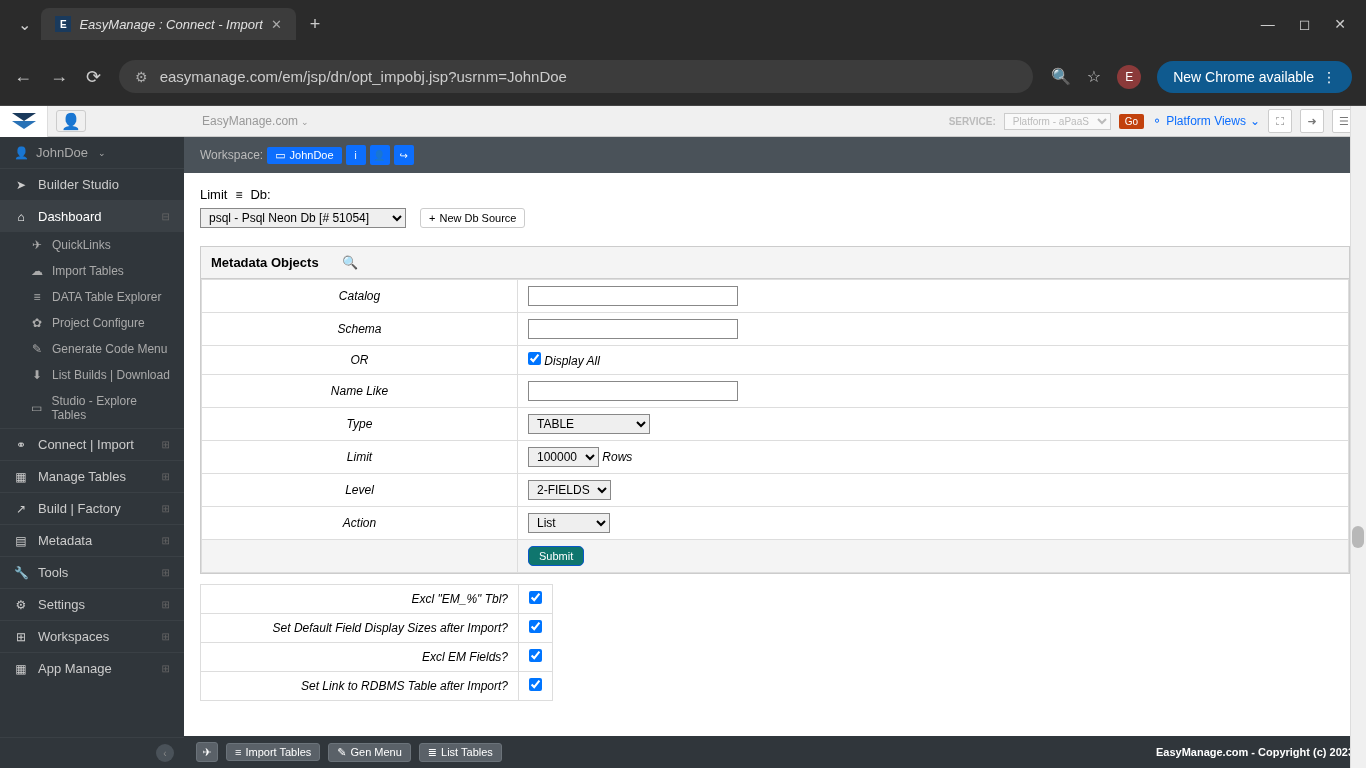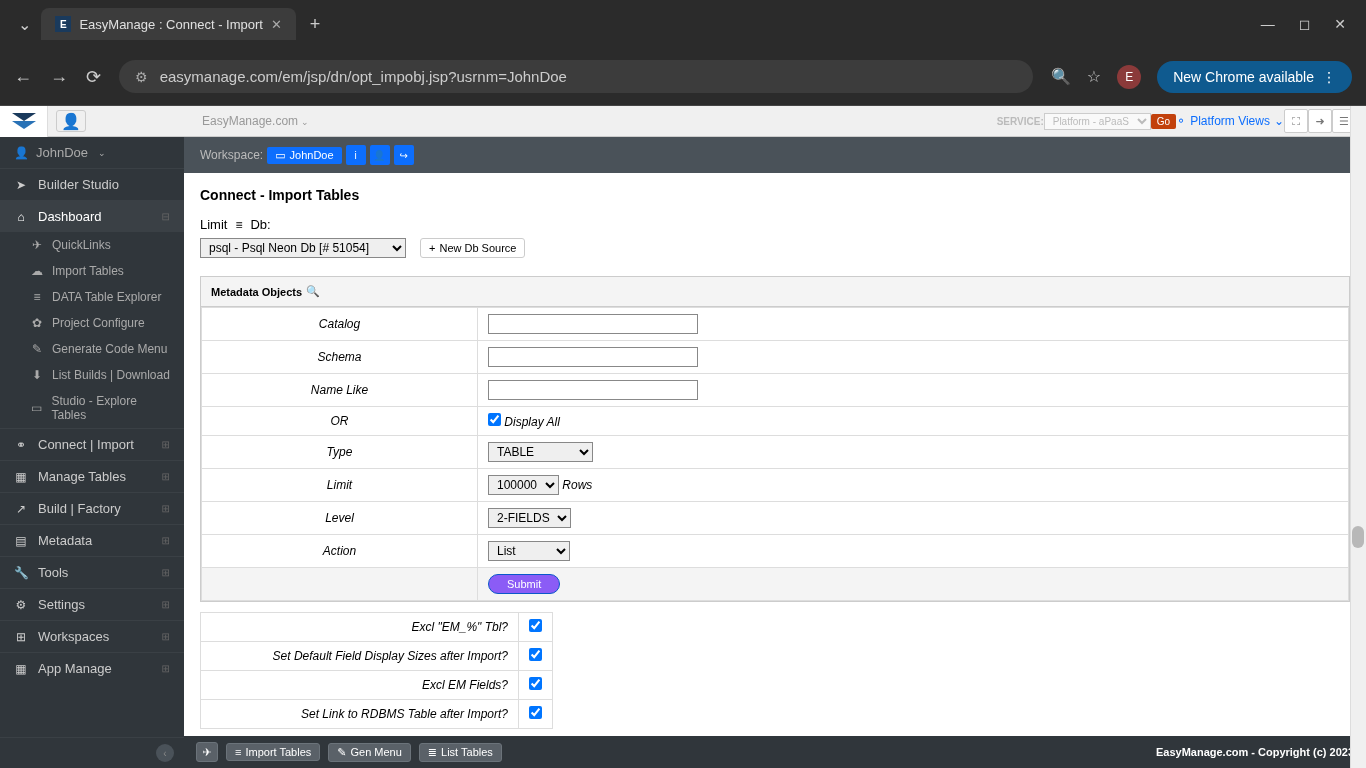--- a/index.html
+++ b/index.html
@@ -3,21 +3,21 @@
 <meta charset="utf-8">
 <style>
 * { box-sizing: border-box; margin: 0; padding: 0; }
 body { font-family: Arial, Helvetica, sans-serif; background: #2b2b2b; overflow: hidden; width: 1366px; height: 768px; position: relative; }
 
 
 .browser-top { background: #2b2b2b; height: 48px; display: flex; align-items: center; padding: 0 8px; }
 .tab-dropdown { color: #ccc; padding: 0 10px; cursor: pointer; }
 .browser-tab { background: #3c3c3c; border-radius: 8px 8px 0 0; padding: 8px 14px; display: flex; align-items: center; gap: 8px; color: #e0e0e0; font-size: 13px; max-width: 260px; }
 .tab-favicon { width: 16px; height: 16px; background: #1a3a5c; display: flex; align-items: center; justify-content: center; color: #fff; font-size: 10px; font-weight: bold; }
-.tab-title { white-space: nowrap; overflow: hidden; text-overflow: ellipsis; flex: 1; }
+.tab-title { white-space: nowrap; overflow: hidden; text-overflow: ellipsis; flex: 1; font-style: italic; }
 .tab-close { color: #aaa; cursor: pointer; }
 .new-tab { color: #ccc; padding: 0 14px; font-size: 18px; cursor: pointer; }
 .window-controls { margin-left: auto; display: flex; gap: 24px; color: #ccc; padding-right: 12px; }
 .window-controls span { cursor: pointer; font-size: 14px; }
 
 .browser-nav { background: #2b2b2b; height: 58px; display: flex; align-items: center; padding: 0 14px; gap: 18px; border-bottom: 1px solid #444; }
 .nav-btn { color: #ccc; cursor: pointer; font-size: 18px; }
 .url-bar { flex: 1; background: #3c3c3c; border-radius: 20px; padding: 8px 16px; color: #ccc; font-size: 15px; display: flex; align-items: center; gap: 12px; }
 .url-icon { color: #aaa; font-size: 14px; }
 .url-text { flex: 1; }
@@ -28,21 +28,21 @@
 
 .app { position: absolute; top: 106px; left: 0; right: 0; bottom: 0; background: #fff; display: flex; flex-direction: column; }
 
 
 .topbar { height: 31px; background: #f0f0f0; border-bottom: 1px solid #ccc; display: flex; align-items: center; }
 .logo-box { width: 48px; height: 31px; background: #fff; display: flex; align-items: center; justify-content: center; border-right: 1px solid #ddd; }
 .logo-svg { width: 28px; height: 24px; }
 .user-box { width: 30px; height: 22px; border: 1px solid #ccc; margin: 0 8px; display: flex; align-items: center; justify-content: center; color: #aaa; border-radius: 3px; }
 .breadcrumb { margin-left: 108px; color: #999; font-size: 12px; }
 .breadcrumb-caret { font-size: 9px; margin-left: 3px; }
-.topbar-right { margin-left: auto; display: flex; align-items: center; padding-right: 10px; font-size: 11px; }
+.topbar-right { margin-left: auto; display: flex; align-items: center; gap: 8px; padding-right: 10px; font-size: 11px; }
 .service-label { color: #bbb; font-weight: bold; font-size: 10px; }
 .service-select { border: 1px solid #ccc; color: #bbb; font-size: 10px; padding: 1px 4px; background: #f9f9f9; }
 .go-btn { background: #c2410c; color: #fff; border: none; padding: 2px 6px; font-size: 10px; border-radius: 2px; cursor: pointer; }
 .platform-link { color: #0d6efd; font-size: 12px; cursor: pointer; display: flex; align-items: center; gap: 4px; }
 .topbar-icon { width: 24px; height: 24px; border: 1px solid #ccc; display: flex; align-items: center; justify-content: center; color: #777; cursor: pointer; border-radius: 2px; background: #fff; }
 
 
 .main { flex: 1; display: flex; overflow: hidden; }
 .sidebar { width: 184px; background: #30363b; color: #ccc; overflow-y: auto; font-size: 13px; display: flex; flex-direction: column; }
 .side-user { padding: 8px 14px; display: flex; align-items: center; gap: 8px; color: #aaa; }
@@ -61,27 +61,27 @@
 .ws-icon { background: #0d6efd; color: #fff; width: 20px; height: 20px; display: flex; align-items: center; justify-content: center; border-radius: 2px; font-size: 10px; cursor: pointer; }
 
 .page-body { padding: 14px 16px; flex: 1; overflow-y: auto; }
 .page-title { font-weight: bold; font-size: 14px; margin-bottom: 14px; }
 .target-row { display: flex; align-items: center; gap: 8px; margin-bottom: 6px; font-size: 13px; }
 .db-icon { font-size: 12px; }
 .db-select { border: 1px solid #888; font-size: 12px; padding: 1px 4px; width: 206px; }
 .new-db-btn { border: 1px solid #ccc; background: #fff; padding: 3px 8px; font-size: 11px; border-radius: 3px; cursor: pointer; margin-left: 14px; display: flex; align-items: center; gap: 4px; }
 
 .meta-panel { border: 1px solid #ccc; margin-top: 18px; }
-.meta-header { background: #f4f4f4; padding: 8px 10px; font-weight: bold; font-size: 11px; border-bottom: 1px solid #ccc; display: flex; align-items: center; gap: 4px; }
+.meta-header { background: #f4f4f4; padding: 8px 10px; font-weight: bold; font-size: 13px; border-bottom: 1px solid #ccc; display: flex; align-items: center; gap: 24px; }
 .meta-table { width: 100%; border-collapse: collapse; }
 .meta-table td { border: 1px solid #ddd; padding: 6px 10px; font-size: 12px; }
-.meta-table td:first-child { width: 276px; text-align: center; font-style: italic; }
+.meta-table td:first-child { width: 316px; text-align: center; font-style: italic; }
 .text-input { border: 1px solid #888; padding: 2px 4px; width: 210px; height: 20px; }
 .sel-input { border: 1px solid #888; padding: 1px 4px; font-size: 12px; }
-.submit-btn { background: #8b5cf6; color: #fff; border: 1px solid #0a58ca; padding: 3px 18px; font-size: 11px; border-radius: 10px; cursor: pointer; }
+.submit-btn { background: #0f766e; color: #fff; border: 1px solid #0a58ca; padding: 3px 10px; font-size: 11px; border-radius: 5px; cursor: pointer; }
 .submit-row td { background: #f4f4f4; }
 
 .options-table { border: 1px solid #ddd; margin-top: 10px; border-collapse: collapse; }
 .options-table td { border: 1px solid #ddd; padding: 6px 10px; font-size: 12px; }
 .options-table td:first-child { width: 318px; text-align: right; font-style: italic; }
 .options-table td:last-child { width: 30px; text-align: center; }
 
 
 .footer { background: #30363b; color: #fff; padding: 6px 12px; display: flex; align-items: center; gap: 8px; font-size: 11px; }
 .footer-btn { background: #5a6168; border: 1px solid #6b737a; color: #fff; padding: 2px 8px; border-radius: 3px; display: flex; align-items: center; gap: 4px; cursor: pointer; }
@@ -250,21 +250,20 @@
         <span class="ws-badge">
             <span>▭</span>
             <span>JohnDoe</span>
           </span>
         <span class="ws-icon">i</span>
         <span class="ws-icon">👤</span>
         <span class="ws-icon">↪</span>
       </div>
 
       <div class="page-body">
-        <div class="page-title">Connect - Import Tables</div>
         <div class="target-row">
           <span>Limit</span>
           <span class="db-icon">≡</span>
           <span>Db:</span>
         </div>
         <div style="display:flex;align-items:flex-start">
           <select class="db-select"><option>psql - Psql Neon Db [# 51054]</option></select>
           <button class="new-db-btn">
               <span>+</span>
               <span>New Db Source</span>
@@ -280,30 +279,30 @@
             <tbody>
                 <tr>
                   <td>Catalog</td>
                   <td><input type="text" class="text-input" style=""></td>
                 </tr>
             <tr>
                   <td>Schema</td>
                   <td><input type="text" class="text-input" style=""></td>
                 </tr>
             <tr>
+                  <td>OR</td>
+                  <td><input type="checkbox" checked="" style=""> <span style="font-style:italic">Display All</span></td>
+                </tr>
+            <tr>
                   <td>Name Like</td>
                   <td><input type="text" class="text-input" style=""></td>
                 </tr>
             <tr>
-                  <td>OR</td>
-                  <td><input type="checkbox" checked="" style=""> <span style="font-style:italic">Display All</span></td>
-                </tr>
-            <tr>
                   <td>Type</td>
-                  <td><select class="sel-input" style="width:105px"><option>TABLE</option></select></td>
+                  <td><select class="sel-input" style="width:122px"><option>TABLE</option></select></td>
                 </tr>
             <tr>
                   <td>Limit</td>
                   <td><select class="sel-input"><option>100000</option></select> <span style="font-style:italic">Rows</span></td>
                 </tr>
             <tr>
                   <td>Level</td>
                   <td><select class="sel-input"><option>2-FIELDS</option></select></td>
                 </tr>
             <tr>

